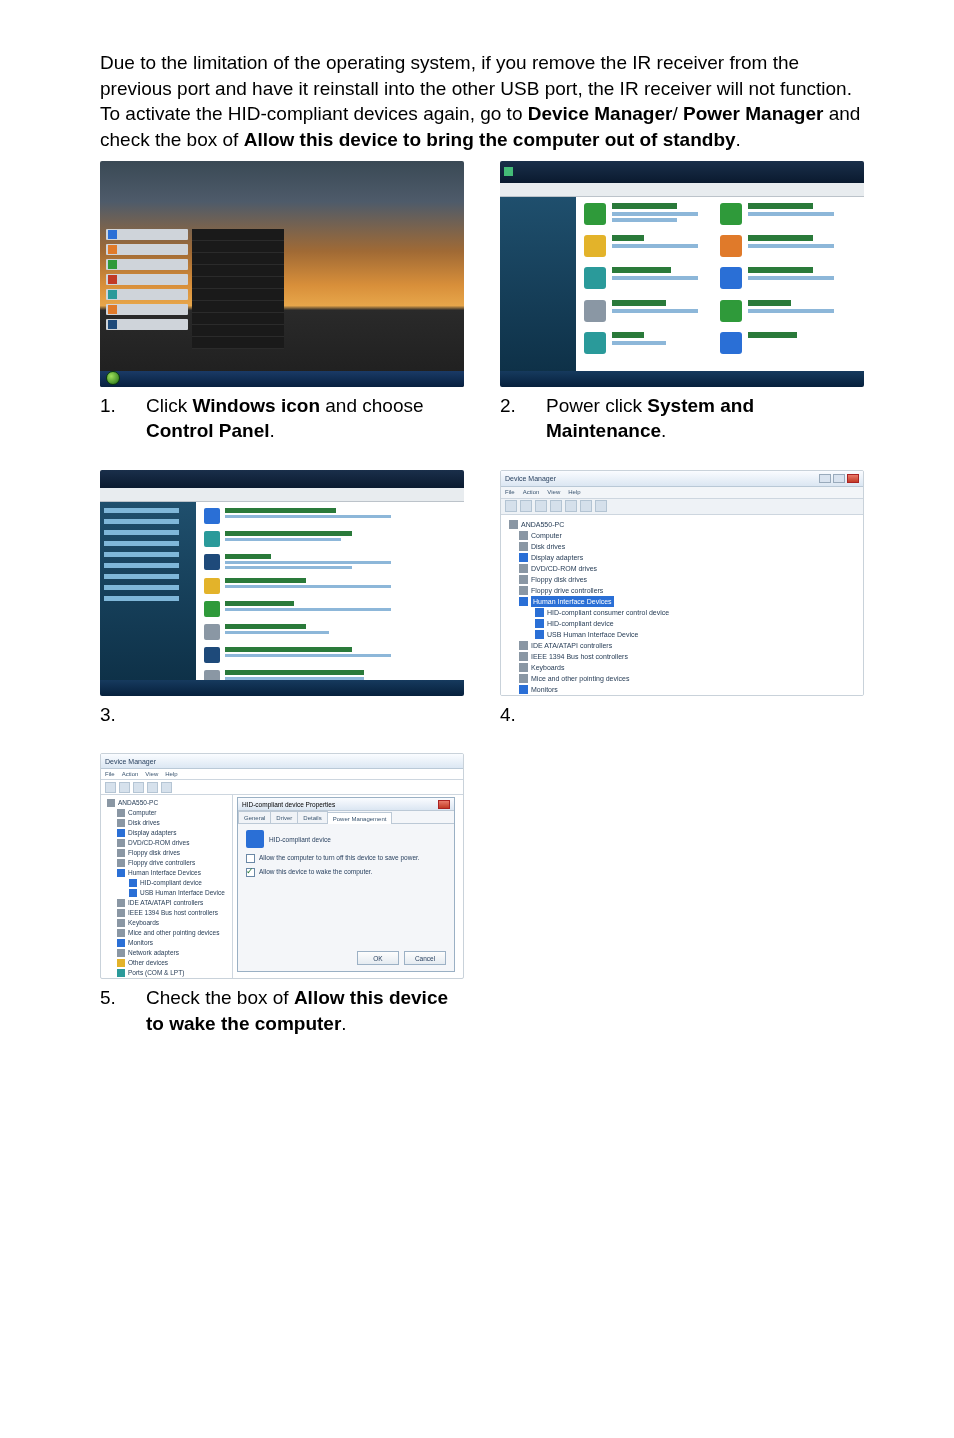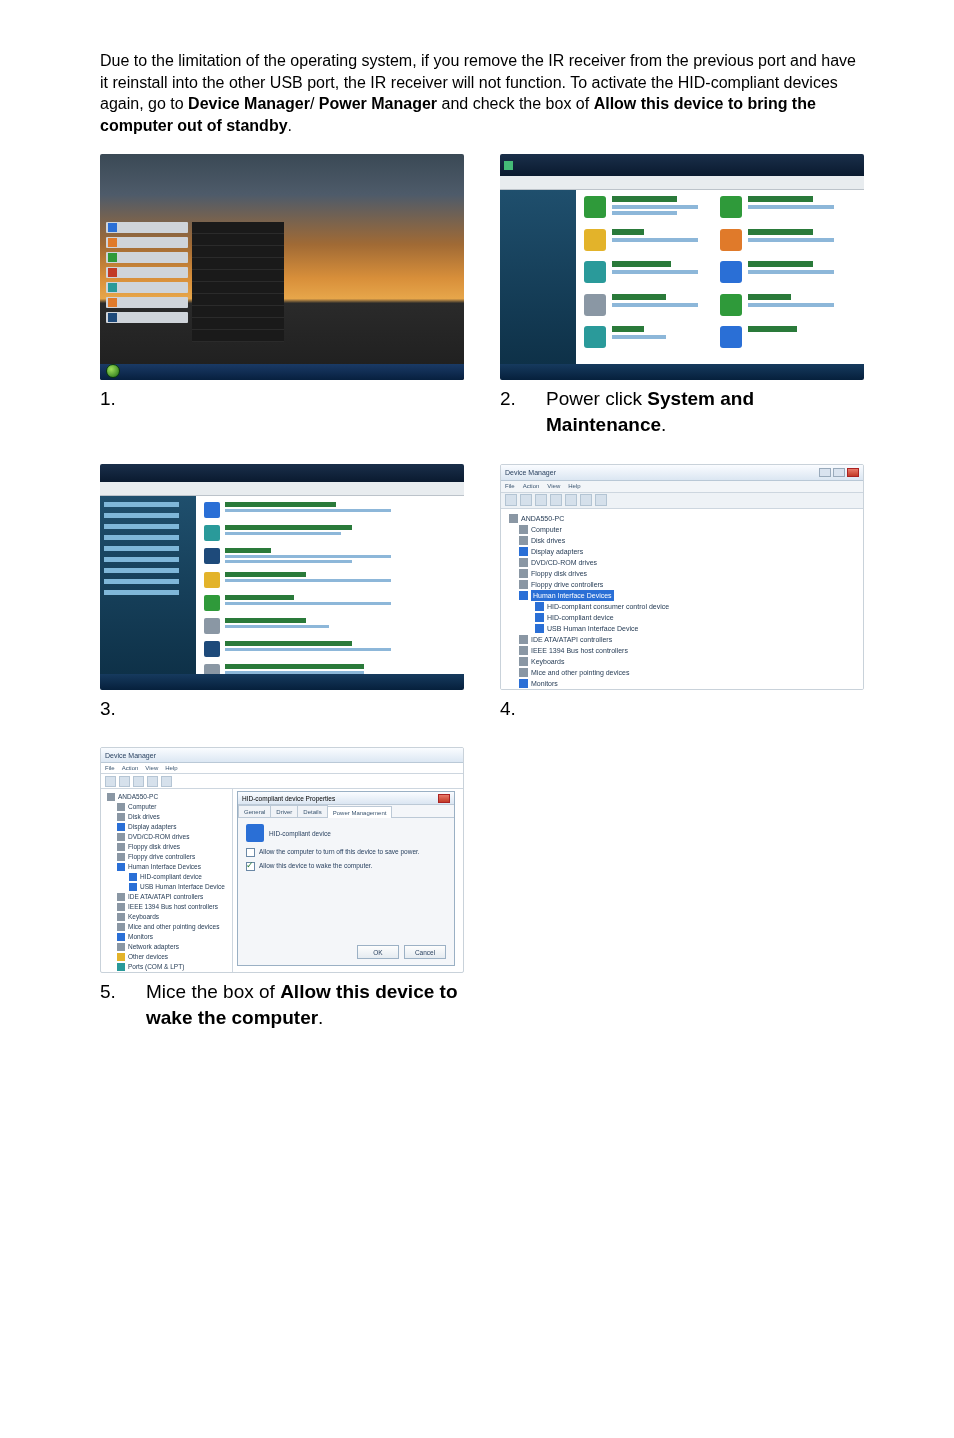--- a/index.html
+++ b/index.html
@@ -1,19 +1,19 @@
 <!DOCTYPE html>
 <html><head>
 <meta charset="utf-8">
 <style>
   * { box-sizing: border-box; margin: 0; padding: 0; }
   html, body { width: 954px; height: 1438px; font-family: Arial, Helvetica, sans-serif; background: #fff; color: #000; }
   .page { position: relative; width: 954px; height: 1438px; padding: 50px 90px 0 100px; }
   .heading { font-size: 26px; font-weight: bold; margin-bottom: 10px; letter-spacing: -0.2px; }
-  .body-text { font-size: 16px; line-height: 1.35; margin-bottom: 18px; }
+  .body-text { font-size: 19px; line-height: 1.35; margin-bottom: 8px; }
   .bold { font-weight: bold; }
   .row { display: flex; gap: 36px; margin-bottom: 26px; }
   .col { flex: 1 1 0; }
   .shot { width: 100%; height: 226px; border-radius: 2px; overflow: hidden; position: relative; margin-bottom: 6px; }
   .shot-sm { height: 226px; }
   .step-line { display: flex; font-size: 19px; line-height: 1.35; }
   .step-num { width: 46px; flex: 0 0 46px; }
   .step-text { flex: 1; }
   .footer { position: absolute; left: 0; right: 0; bottom: 50px; padding: 0 92px 0 100px; display: flex; justify-content: space-between; font-size: 16.5px; border-top: 1px solid #000; }
   .footer span { padding-top: 4px; }
@@ -155,20 +155,23 @@
           <div></div>
           <div></div>
           <div></div>
           <div></div>
         </div>
         <div class="desk-taskbar"></div>
         <div class="desk-orb"></div>
       </div>
       <div class="step-line">
         <div class="step-num">1.</div>
+        <div class="step-text">
+          <span>Click </span><span class="bold">Windows icon</span><span> and choose </span><span class="bold">Control Panel</span><span>.</span>
+        </div>
       </div>
     </div>
 
     <div class="col">
       <div class="shot cp2">
         <div class="cp2-title">
             <span class="sq"></span>
           </div>
         <div class="cp2-addr"></div>
         <div class="cp2-side"></div>
@@ -570,21 +573,21 @@
                 <span>OK</span>
                 <span>Cancel</span>
               </div>
             </div>
           </div>
         </div>
       </div>
       <div class="step-line">
         <div class="step-num">5.</div>
         <div class="step-text">
-          <span>Mice the box of </span><span class="bold">Allow this device to wake the computer</span><span>.</span>
+          <span>Check the box of </span><span class="bold">Allow this device to wake the computer</span><span>.</span>
         </div>
       </div>
     </div>
     <div class="col"></div>
   </div>
 
 
 </div>
 
 </body></html>

